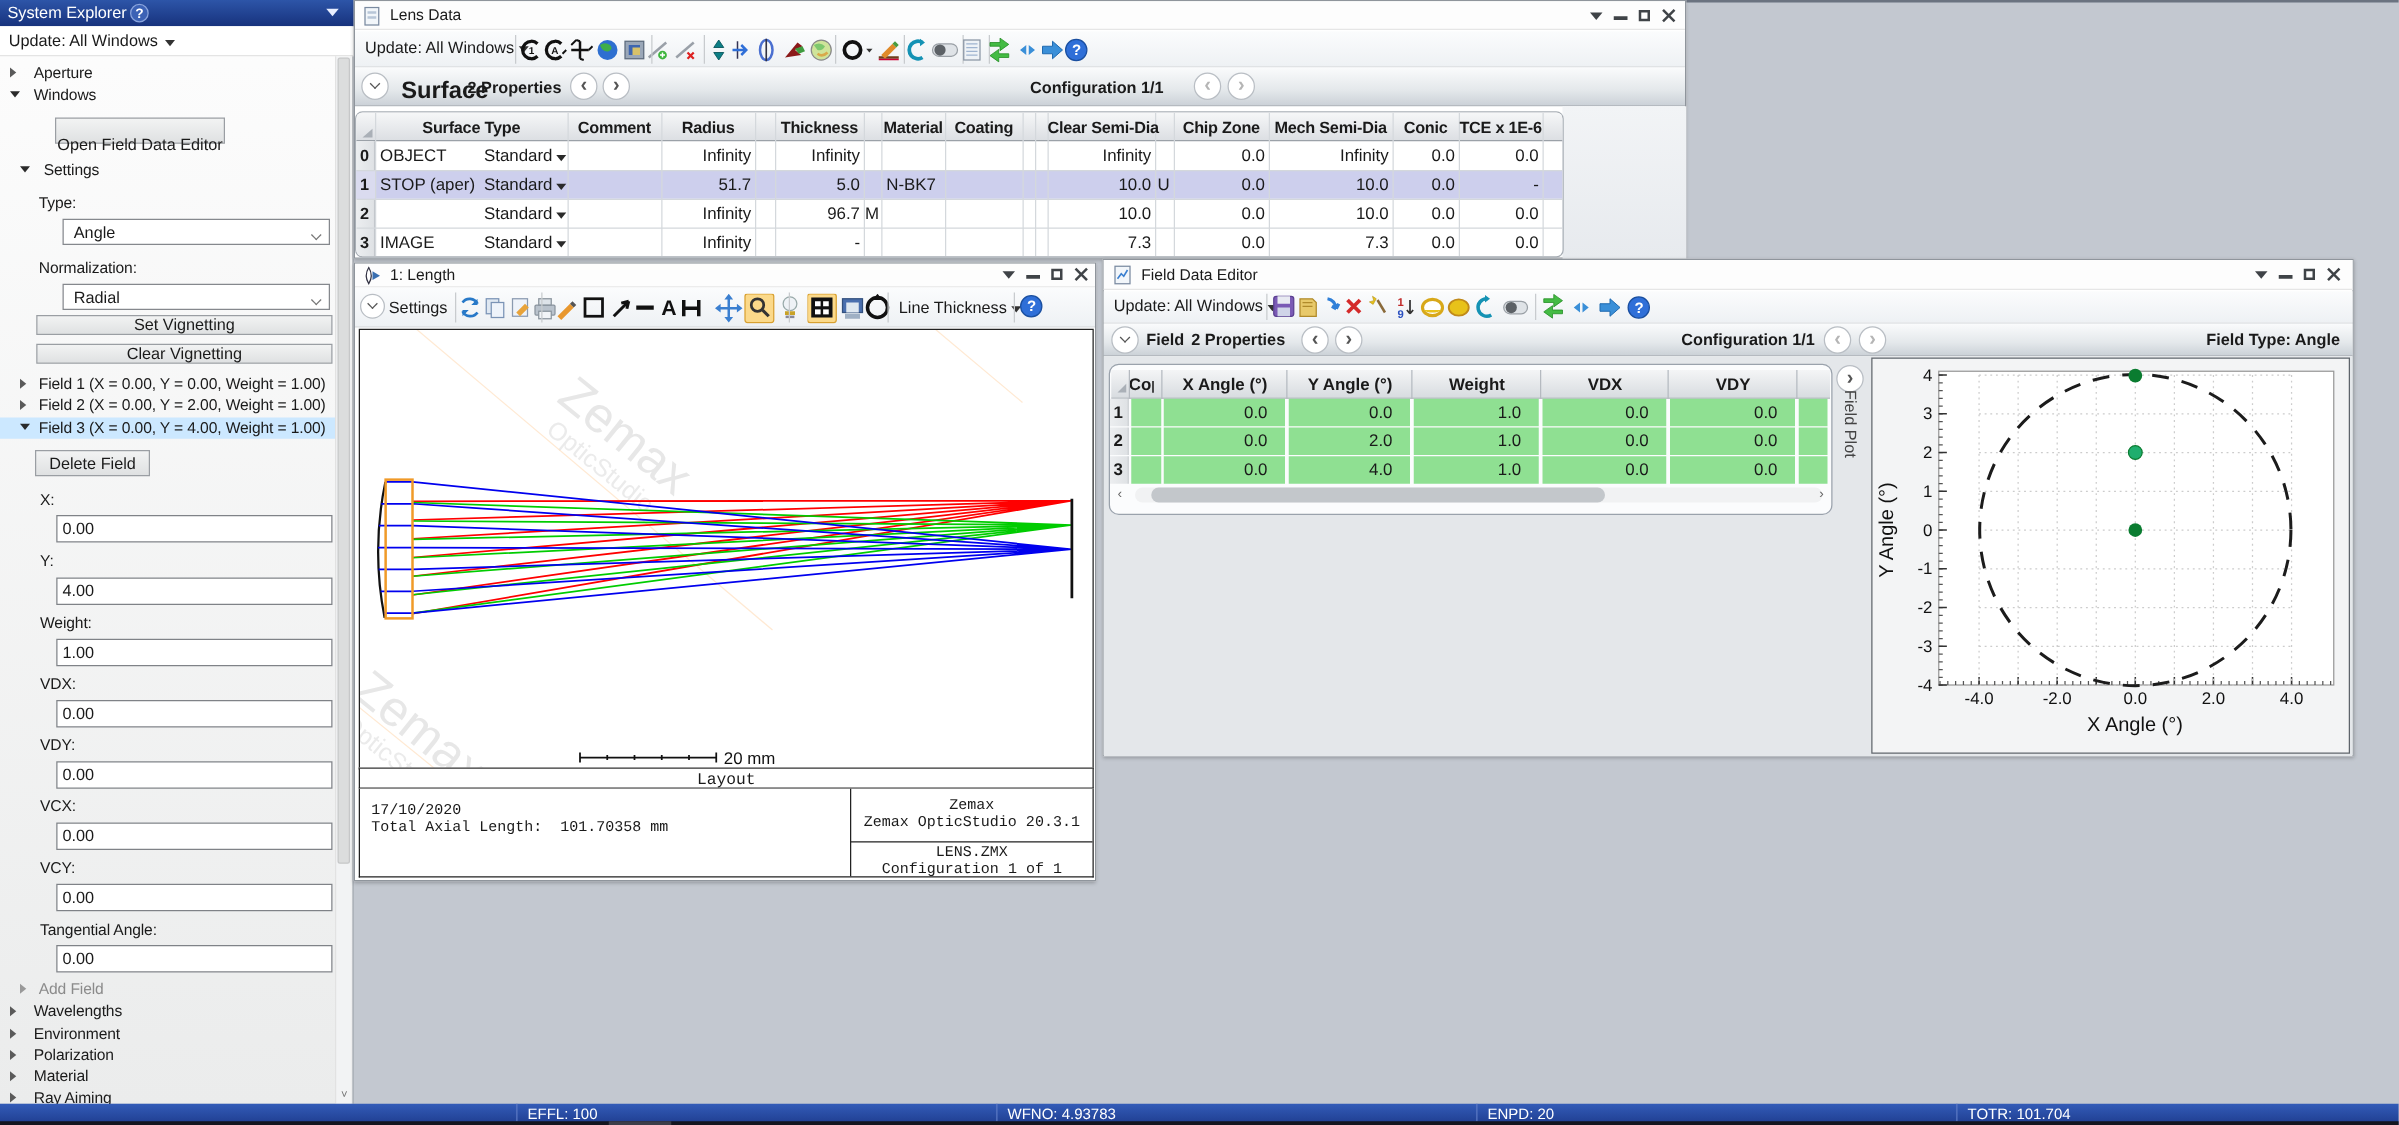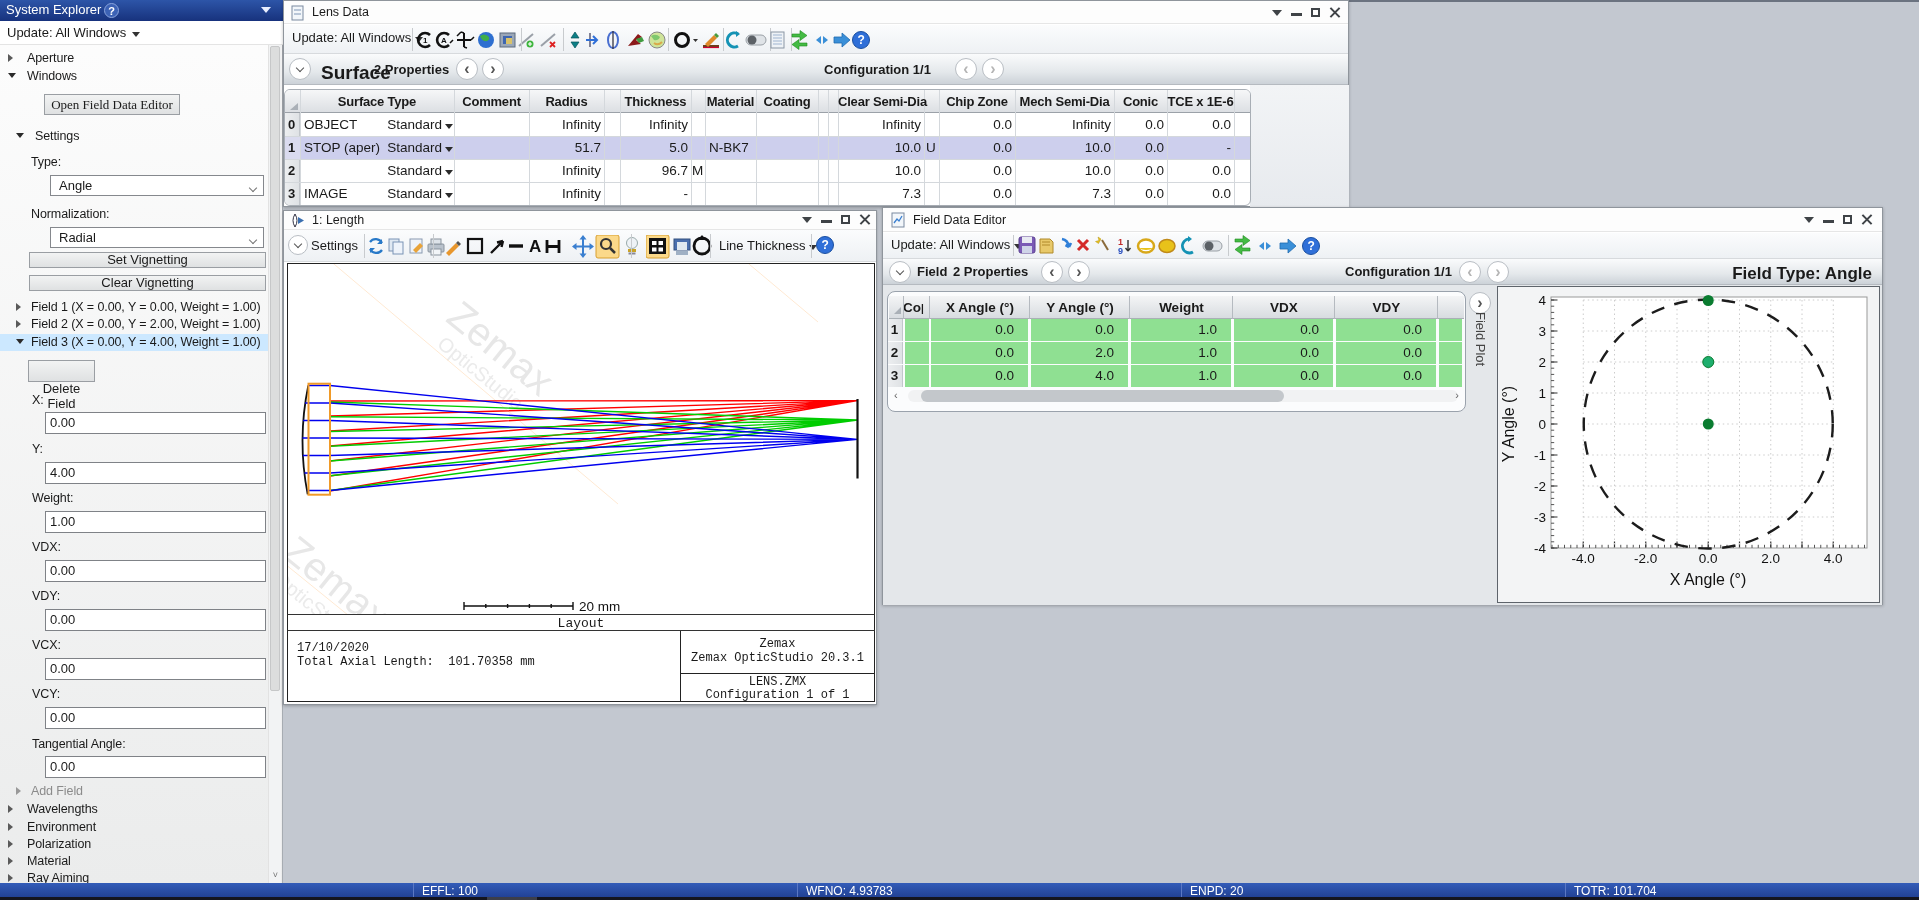--- a/index.html
+++ b/index.html
@@ -49,39 +49,39 @@
  <div class="hdr">
   <span style="position:absolute;left:6px;top:2px;font-size:13px;">System Explorer</span>
   <span style="position:absolute;left:104px;top:2.5px;width:15px;height:15px;background:#3c62b5;border:1px solid #8aa4dd;border-radius:50%;font-size:11px;text-align:center;line-height:14px;color:#fff;font-weight:bold;">?</span>
   <span style="position:absolute;right:12px;top:7px;width:0;height:0;border-left:5px solid transparent;border-right:5px solid transparent;border-top:6px solid #e8eeff;"></span>
  </div>
  <div id="updrow">
       <span style="position:absolute;left:7px;top:4px;font-size:13px;">Update: All Windows <span class="tri-d" style="border-top-color:#333;margin-left:2px;"></span></span>
     </div>
  <div class="titem" style="left:8px;top:51px;"><span class="tri-r"></span><span style="margin-left:14px;">Aperture</span></div>
  <div class="titem" style="left:8px;top:69px;"><span class="tri-d" style="margin-bottom:2px;"></span><span style="margin-left:11px;">Windows</span></div>
- <div class="btn" style="left:44px;top:94px;width:136px;height:21px;padding-top:2px;font-family:Liberation Serif, serif;">Open Field Data Editor</div>
+ <div class="btn" style="left:44px;top:94px;width:136px;height:21px;padding-top:13px;">Open Field Data Editor</div>
  <div class="titem" style="left:16px;top:129px;"><span class="tri-d" style="margin-bottom:2px;"></span><span style="margin-left:11px;">Settings</span></div>
  <div class="titem" style="left:31px;top:155px;">Type:</div>
  <div class="ddl" style="left:50px;top:175px;width:214px;height:21px;">
       <span class="v">Angle</span>
       <span class="ar" style="top:6px;"><i class="chev" style="border-color:#777;"></i></span>
     </div>
  <div class="titem" style="left:31px;top:207px;">Normalization:</div>
  <div class="ddl" style="left:50px;top:227px;width:214px;height:21px;">
       <span class="v">Radial</span>
       <span class="ar" style="top:6px;"><i class="chev" style="border-color:#777;"></i></span>
     </div>
  <div class="btn" style="left:29px;top:252px;width:237px;height:16px;line-height:14px;">Set Vignetting</div>
  <div class="btn" style="left:29px;top:275px;width:237px;height:16px;line-height:14px;">Clear Vignetting</div>
  <div class="titem" style="left:16px;top:300px;"><span class="tri-r"></span><span style="margin-left:10px;">Field 1 (X = 0.00, Y = 0.00, Weight = 1.00)</span></div>
  <div class="titem" style="left:16px;top:317px;"><span class="tri-r"></span><span style="margin-left:10px;">Field 2 (X = 0.00, Y = 2.00, Weight = 1.00)</span></div>
  <div style="position:absolute;left:0;top:334px;width:270px;height:17px;background:#cce8ff;"></div>
  <div class="titem" style="left:16px;top:335px;"><span class="tri-d" style="margin-bottom:2px;"></span><span style="margin-left:7px;">Field 3 (X = 0.00, Y = 4.00, Weight = 1.00)</span></div>
- <div class="btn" style="left:28px;top:360px;width:67px;height:21px;padding-top:20px;">Delete Field</div>
+ <div class="btn" style="left:28px;top:360px;width:92px;height:21px;padding-top:2px;">Delete Field</div>
  <div class="titem" style="left:32px;top:393px;">X:</div>
  <div class="inp" style="left:45px;top:412px;width:221px;height:22px;padding-top:2px;">0.00</div>
  <div class="titem" style="left:32px;top:442px;">Y:</div>
  <div class="inp" style="left:45px;top:462px;width:221px;height:22px;padding-top:2px;">4.00</div>
  <div class="titem" style="left:32px;top:491px;">Weight:</div>
  <div class="inp" style="left:45px;top:511px;width:221px;height:22px;padding-top:2px;">1.00</div>
  <div class="titem" style="left:32px;top:540px;">VDX:</div>
  <div class="inp" style="left:45px;top:560px;width:221px;height:22px;padding-top:2px;">0.00</div>
  <div class="titem" style="left:32px;top:589px;">VDY:</div>
  <div class="inp" style="left:45px;top:609px;width:221px;height:22px;padding-top:2px;">0.00</div>
@@ -459,21 +459,21 @@
  </div>
  <div class="propbar" style="top:51px;height:26px;">
   <div class="cbtn" style="left:6px;top:2px;"><i class="chev"></i></div>
   <span class="abs bold" style="left:34px;top:5px;font-size:13px;">Field</span>
   <span class="abs bold" style="left:70px;top:5px;font-size:13px;">2 Properties</span>
   <div class="cbtn" style="left:158px;top:2px;">‹</div>
   <div class="cbtn" style="left:185px;top:2px;">›</div>
   <span class="abs bold" style="left:462px;top:5px;font-size:13px;">Configuration 1/1</span>
   <div class="cbtn" style="left:576px;top:2px;color:#b5b5b5;">‹</div>
   <div class="cbtn" style="left:604px;top:2px;color:#b5b5b5;">›</div>
-  <span class="abs bold" style="right:10px;top:5px;font-size:17px;">Field Type: Angle</span>
+  <span class="abs bold" style="right:10px;top:5px;font-size:13px;">Field Type: Angle</span>
  </div>
  <div class="abs" style="left:0;top:77px;width:999px;height:320px;background:#e4e7ea;"></div>
  <div class="abs" id="fdetable" style="left:4px;top:83px;width:579px;height:121px;border:1px solid #9aa2ac;border-radius:8px;background:#fbfcfd;overflow:hidden;font-size:13.5px;">
   <div class="abs" style="left:1px;top:4px;width:575px;height:23px;background:linear-gradient(#f4f5f6,#d8dce0);border-bottom:1px solid #aab0b6;"></div>
   <div class="abs bold" style="left:15px;top:8px;width:26px;overflow:hidden;">Co<span style="font-size:10px;">|</span></div>
   <div class="abs bold" style="left:42px;top:8px;width:100px;text-align:center;">X Angle (°)</div>
   <div class="abs bold" style="left:142px;top:8px;width:100px;text-align:center;">Y Angle (°)</div>
   <div class="abs bold" style="left:242px;top:8px;width:103px;text-align:center;">Weight</div>
   <div class="abs bold" style="left:345px;top:8px;width:102px;text-align:center;">VDX</div>
   <div class="abs bold" style="left:447px;top:8px;width:103px;text-align:center;">VDY</div>

